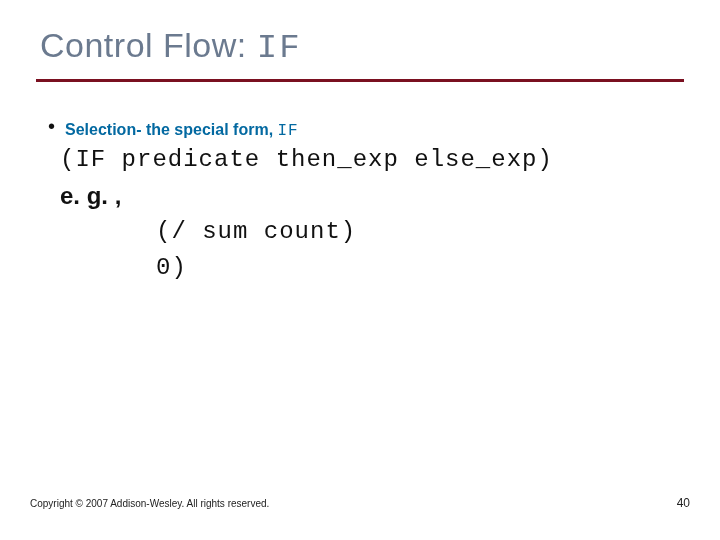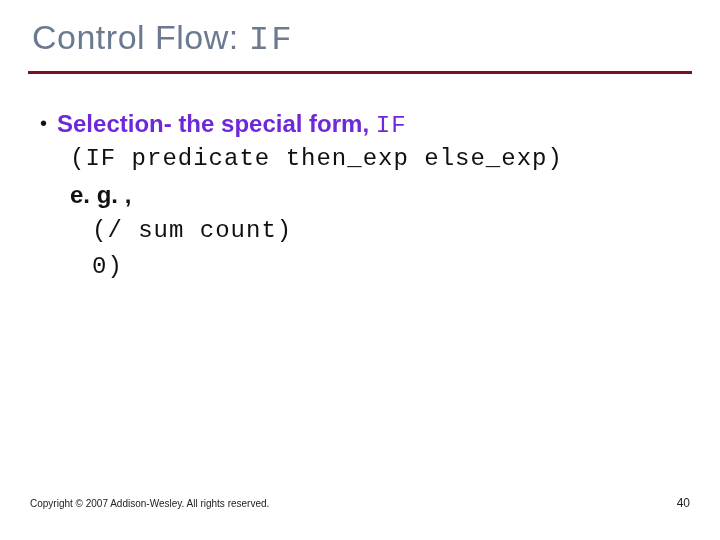--- a/index.html
+++ b/index.html
@@ -1,21 +1,21 @@
 <!DOCTYPE html>
 <html><head>
 <meta charset="utf-8">
 <style>
   * { margin: 0; padding: 0; box-sizing: border-box; }
   html, body { width: 720px; height: 540px; background: #fff; font-family: "Segoe UI", "Helvetica Neue", Arial, sans-serif; }
   .slide {
     width: 720px;
     height: 528px;
     position: relative;
-    padding: 0;
+    padding: 8px;
   }
   .title-area {
     padding: 18px 32px 8px 32px;
   }
   .title {
     font-size: 34px;
     font-weight: 400;
     color: #6b7a8f;
     letter-spacing: 0.5px;
   }
@@ -38,44 +38,44 @@
     margin-bottom: 2px;
   }
   .bullet-dot {
     font-size: 20px;
     line-height: 1;
     color: #111;
     position: relative;
     top: -2px;
   }
   .bullet-text {
-    font-size: 24px;
-    color: #6d28d9;
+    font-size: 16px;
+    color: #0369a1;
     font-weight: 700;
   }
   .bullet-text .code {
     font-family: "Courier New", monospace;
     font-weight: 400;
     letter-spacing: 1px;
   }
   .line {
     font-size: 24px;
     color: #111;
-    margin-left: 30px;
+    margin-left: 12px;
     line-height: 1.5;
   }
   .line.sans {
     font-family: inherit;
     font-weight: bold;
   }
   .line.code {
     font-family: "Courier New", monospace;
     letter-spacing: 1px;
   }
-  .line.indent1 { margin-left: 52px; }
+  .line.indent1 { margin-left: 108px; }
   .footer {
     position: absolute;
     bottom: 18px;
     left: 30px;
     right: 30px;
     display: flex;
     justify-content: space-between;
     align-items: baseline;
     font-size: 10px;
     color: #222;

